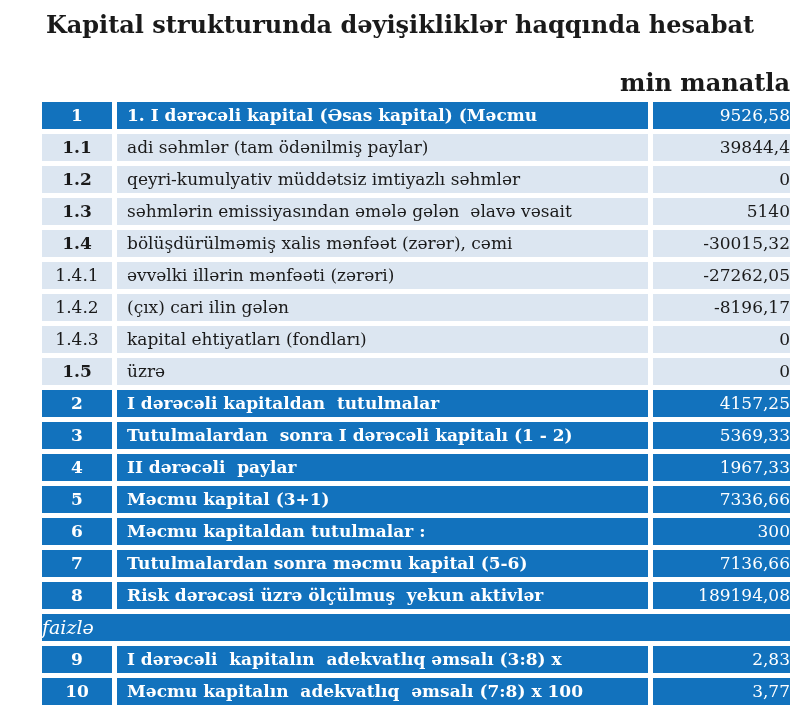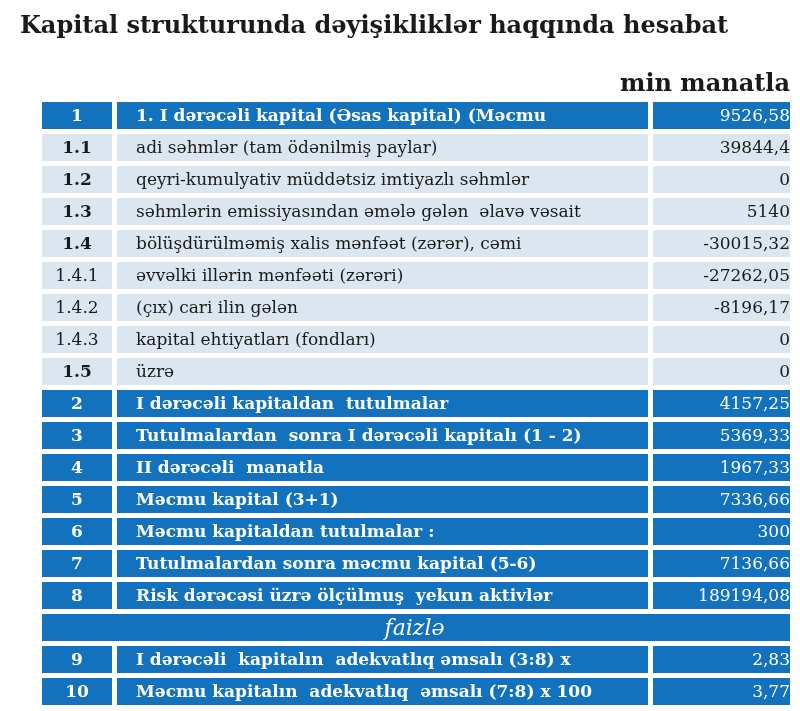--- a/index.html
+++ b/index.html
@@ -10,21 +10,21 @@
   }
   html,body{margin:0;padding:0;}
   body{
     width:800px;height:711px;
     background:var(--paper);
     font-family:"DejaVu Serif","Liberation Serif",serif;
     color:var(--ink);
     overflow:hidden;
   }
   .title{
-    text-align:left;
+    text-align:center;
     font-weight:bold;
     font-size:24px;
     line-height:1.35;
     margin:9px 20px 0 20px;
   }
   .units{
     width:748px;
     margin:27px 0 5px 42px;
     text-align:right;
     font-weight:bold;
@@ -38,34 +38,34 @@
     gap:5px;
   }
   .cell{
     height:27px;
     line-height:27px;
     font-size:17px;
     white-space:pre;
     overflow:hidden;
   }
   .num{text-align:center;}
-  .label{padding-left:19px;}
+  .label{padding-left:10px;}
   .value{text-align:right;}
   .blue{background:var(--blue);color:#fff;}
   .light{background:var(--light);color:var(--ink);}
   .bold{font-weight:bold;}
   .band{
     grid-column:1 / -1;
     background:var(--blue);
     color:#fff;
     height:27px;
     line-height:27px;
-    font-size:22px;
+    font-size:19px;
     font-style:italic;
-    text-align:center;
+    text-align:left;
     padding-right:3px;
   }
 </style>
 </head>
 <body>
 
 <div class="page">
   <h1 class="title">Kapital strukturunda dəyişikliklər haqqında hesabat</h1>
   <div class="units">min manatla</div>
   <div class="grid" id="capital-table">
@@ -96,21 +96,21 @@
       <div class="cell num light bold">1.5</div>
       <div class="cell label light">üzrə</div>
       <div class="cell value light">0</div>
       <div class="cell num blue bold">2</div>
       <div class="cell label blue bold">I dərəcəli kapitaldan  tutulmalar</div>
       <div class="cell value blue">4157,25</div>
       <div class="cell num blue bold">3</div>
       <div class="cell label blue bold">Tutulmalardan  sonra I dərəcəli kapitalı (1 - 2)</div>
       <div class="cell value blue">5369,33</div>
       <div class="cell num blue bold">4</div>
-      <div class="cell label blue bold">II dərəcəli  manatla</div>
+      <div class="cell label blue bold">II dərəcəli  paylar</div>
       <div class="cell value blue">1967,33</div>
       <div class="cell num blue bold">5</div>
       <div class="cell label blue bold">Məcmu kapital (3+1)</div>
       <div class="cell value blue">7336,66</div>
       <div class="cell num blue bold">6</div>
       <div class="cell label blue bold">Məcmu kapitaldan tutulmalar :</div>
       <div class="cell value blue">300</div>
       <div class="cell num blue bold">7</div>
       <div class="cell label blue bold">Tutulmalardan sonra məcmu kapital (5-6)</div>
       <div class="cell value blue">7136,66</div>

